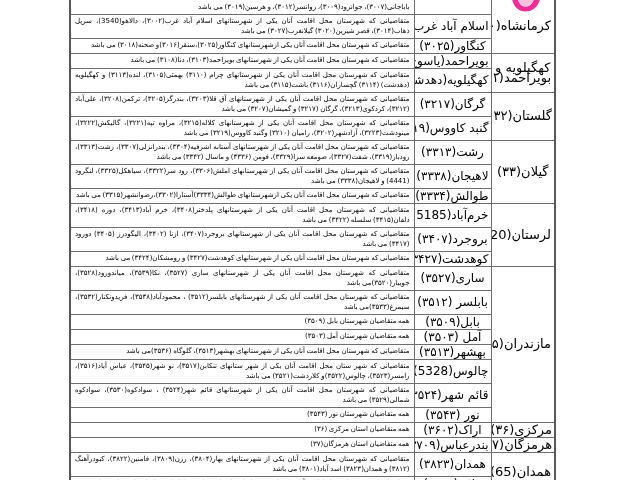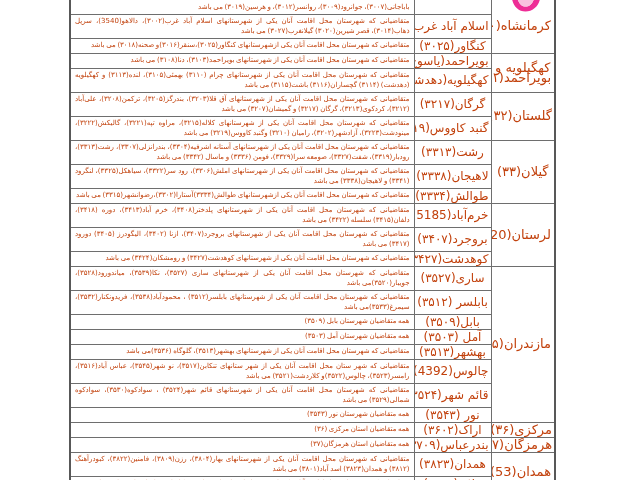--- a/index.html
+++ b/index.html
@@ -6,21 +6,21 @@
   .page{
     position:relative;width:640px;height:480px;background:#ffffff;overflow:hidden;
     font-family:"DejaVu Sans",sans-serif;direction:rtl;
   }
   table.region-table{
     position:absolute;top:0;left:69px;width:485px;
     border-collapse:collapse;table-layout:fixed;direction:rtl;
     border:2px solid #585858;border-top:none;
   }
   td{
-    border:1px solid #6e6e6e;color:#c2410c;vertical-align:middle;padding:0;
+    border:1px solid #6e6e6e;color:#000000;vertical-align:middle;padding:0;
     overflow:hidden;
   }
   tr:first-child td{border-top:none;}
   tr.single{height:14px;}
   tr.double{height:24px;}
   .desc-cell{padding:1px 4px;}
   .desc-text{
     display:block;font-size:7px;line-height:10.4px;text-align:justify;
     word-spacing:-0.6px;letter-spacing:-0.1px;
   }
@@ -102,21 +102,21 @@
         <tr class="double">
           <td rowspan="3" class="province-cell"><span>گیلان(۳۳)</span></td>
           <td class="city-cell"><span>رشت(۳۳۱۳)</span></td>
           <td class="desc-cell">
             <span class="desc-text">متقاضیانی که شهرستان محل اقامت آنان یکی از شهرستانهای آستانه اشرفیه(۳۳۰۴)، بندرانزلی(۳۳۰۷)، رشت(۳۳۱۳)، رودبار(۳۳۱۹)، شفت(۳۳۲۷)، صومعه سرا(۳۳۲۹)، فومن (۳۳۳۶) و ماسال (۳۳۴۲) می باشد</span>
           </td>
         </tr>
         <tr class="double">
           <td class="city-cell"><span>لاهیجان(۳۳۳۸)</span></td>
           <td class="desc-cell">
-            <span class="desc-text">متقاضیانی که شهرستان محل اقامت آنان یکی از شهرستانهای املش(۳۳۰۶)، رود سر(۳۳۲۲)، سیاهکل(۳۳۲۵)، لنگرود (۳۳۴۱) و لاهیجان(۳۳۳۸) می باشد</span>
+            <span class="desc-text">متقاضیانی که شهرستان محل اقامت آنان یکی از شهرستانهای املش(۳۳۰۶)، رود سر(۳۳۲۲)، سیاهکل(۳۳۲۵)، لنگرود (4441) و لاهیجان(۳۳۳۸) می باشد</span>
           </td>
         </tr>
         <tr class="single">
           <td class="city-cell"><span>طوالش(۳۳۳۴)</span></td>
           <td class="desc-cell">
             <span class="desc-text">متقاضیانی که شهرستان محل اقامت آنان یکی ازشهرستانهای طوالش(۳۳۳۴)آستارا(۳۳۰۲)،رضوانشهر(۳۳۱۵) می باشد</span>
           </td>
         </tr>
         <tr class="double">
           <td rowspan="3" class="province-cell"><span>لرستان(20)</span></td>
@@ -162,21 +162,21 @@
             <span class="desc-text center">همه متقاضیان شهرستان آمل (۳۵۰۳)</span>
           </td>
         </tr>
         <tr class="single">
           <td class="city-cell"><span>بهشهر(۳۵۱۳)</span></td>
           <td class="desc-cell">
             <span class="desc-text">متقاضیانی که شهرستان محل اقامت آنان یکی از شهرستانهای بهشهر(۳۵۱۳)، گلوگاه (۳۵۳۶)می باشد</span>
           </td>
         </tr>
         <tr class="double">
-          <td class="city-cell"><span>چالوس(4392)</span></td>
+          <td class="city-cell"><span>چالوس(5328)</span></td>
           <td class="desc-cell">
             <span class="desc-text">متقاضیانی که شهر ستان محل اقامت آنان یکی از شهر ستانهای تنکابن(۳۵۱۷)، نو شهر(۳۵۴۵)، عباس آباد(۳۵۱۶)، رامسر(۳۵۲۳)، چالوس(۳۵۲۲)و کلاردشت(۳۵۲۱) می باشد</span>
           </td>
         </tr>
         <tr class="double">
           <td class="city-cell"><span>قائم شهر(۳۵۲۴)</span></td>
           <td class="desc-cell">
             <span class="desc-text">متقاضیانی که شهرستان محل اقامت آنان یکی از شهرستانهای قائم شهر(۳۵۲۴) ، سوادکوه(۳۵۳۰)، سوادکوه شمالی(۳۵۲۹) می باشد</span>
           </td>
         </tr>
@@ -194,21 +194,21 @@
           </td>
         </tr>
         <tr class="single">
           <td rowspan="1" class="province-cell"><span>هرمزگان(۳۷)</span></td>
           <td class="city-cell"><span>بندرعباس(۳۷۰۹)</span></td>
           <td class="desc-cell">
             <span class="desc-text center">همه متقاضیان استان هرمزگان(۳۷)</span>
           </td>
         </tr>
         <tr class="double">
-          <td rowspan="2" class="province-cell"><span>همدان(53)</span></td>
+          <td rowspan="2" class="province-cell"><span>همدان(65)</span></td>
           <td class="city-cell"><span>همدان(۳۸۲۳)</span></td>
           <td class="desc-cell">
             <span class="desc-text">متقاضیانی که شهرستان محل اقامت آنان یکی از شهرستانهای بهار(۳۸۰۴)، رزن(۳۸۰۹)، فامنین(۳۸۲۲)، کبودرآهنگ (۳۸۱۲) و همدان(۳۸۲۳) اسد آباد(۳۸۰۱) می باشد</span>
           </td>
         </tr>
         <tr class="single">
           <td class="city-cell"><span>ملایر(۳۸۱۶)</span></td>
           <td class="desc-cell">
             <span class="desc-text">متقاضیانی که شهرستان محل اقامت آنان یکی ازشهرستانهای ملایر(۳۸۱۶)تویسرکان(۳۸۰۶)نهاوند(۳۸۲۰) می باشد</span>
           </td>

